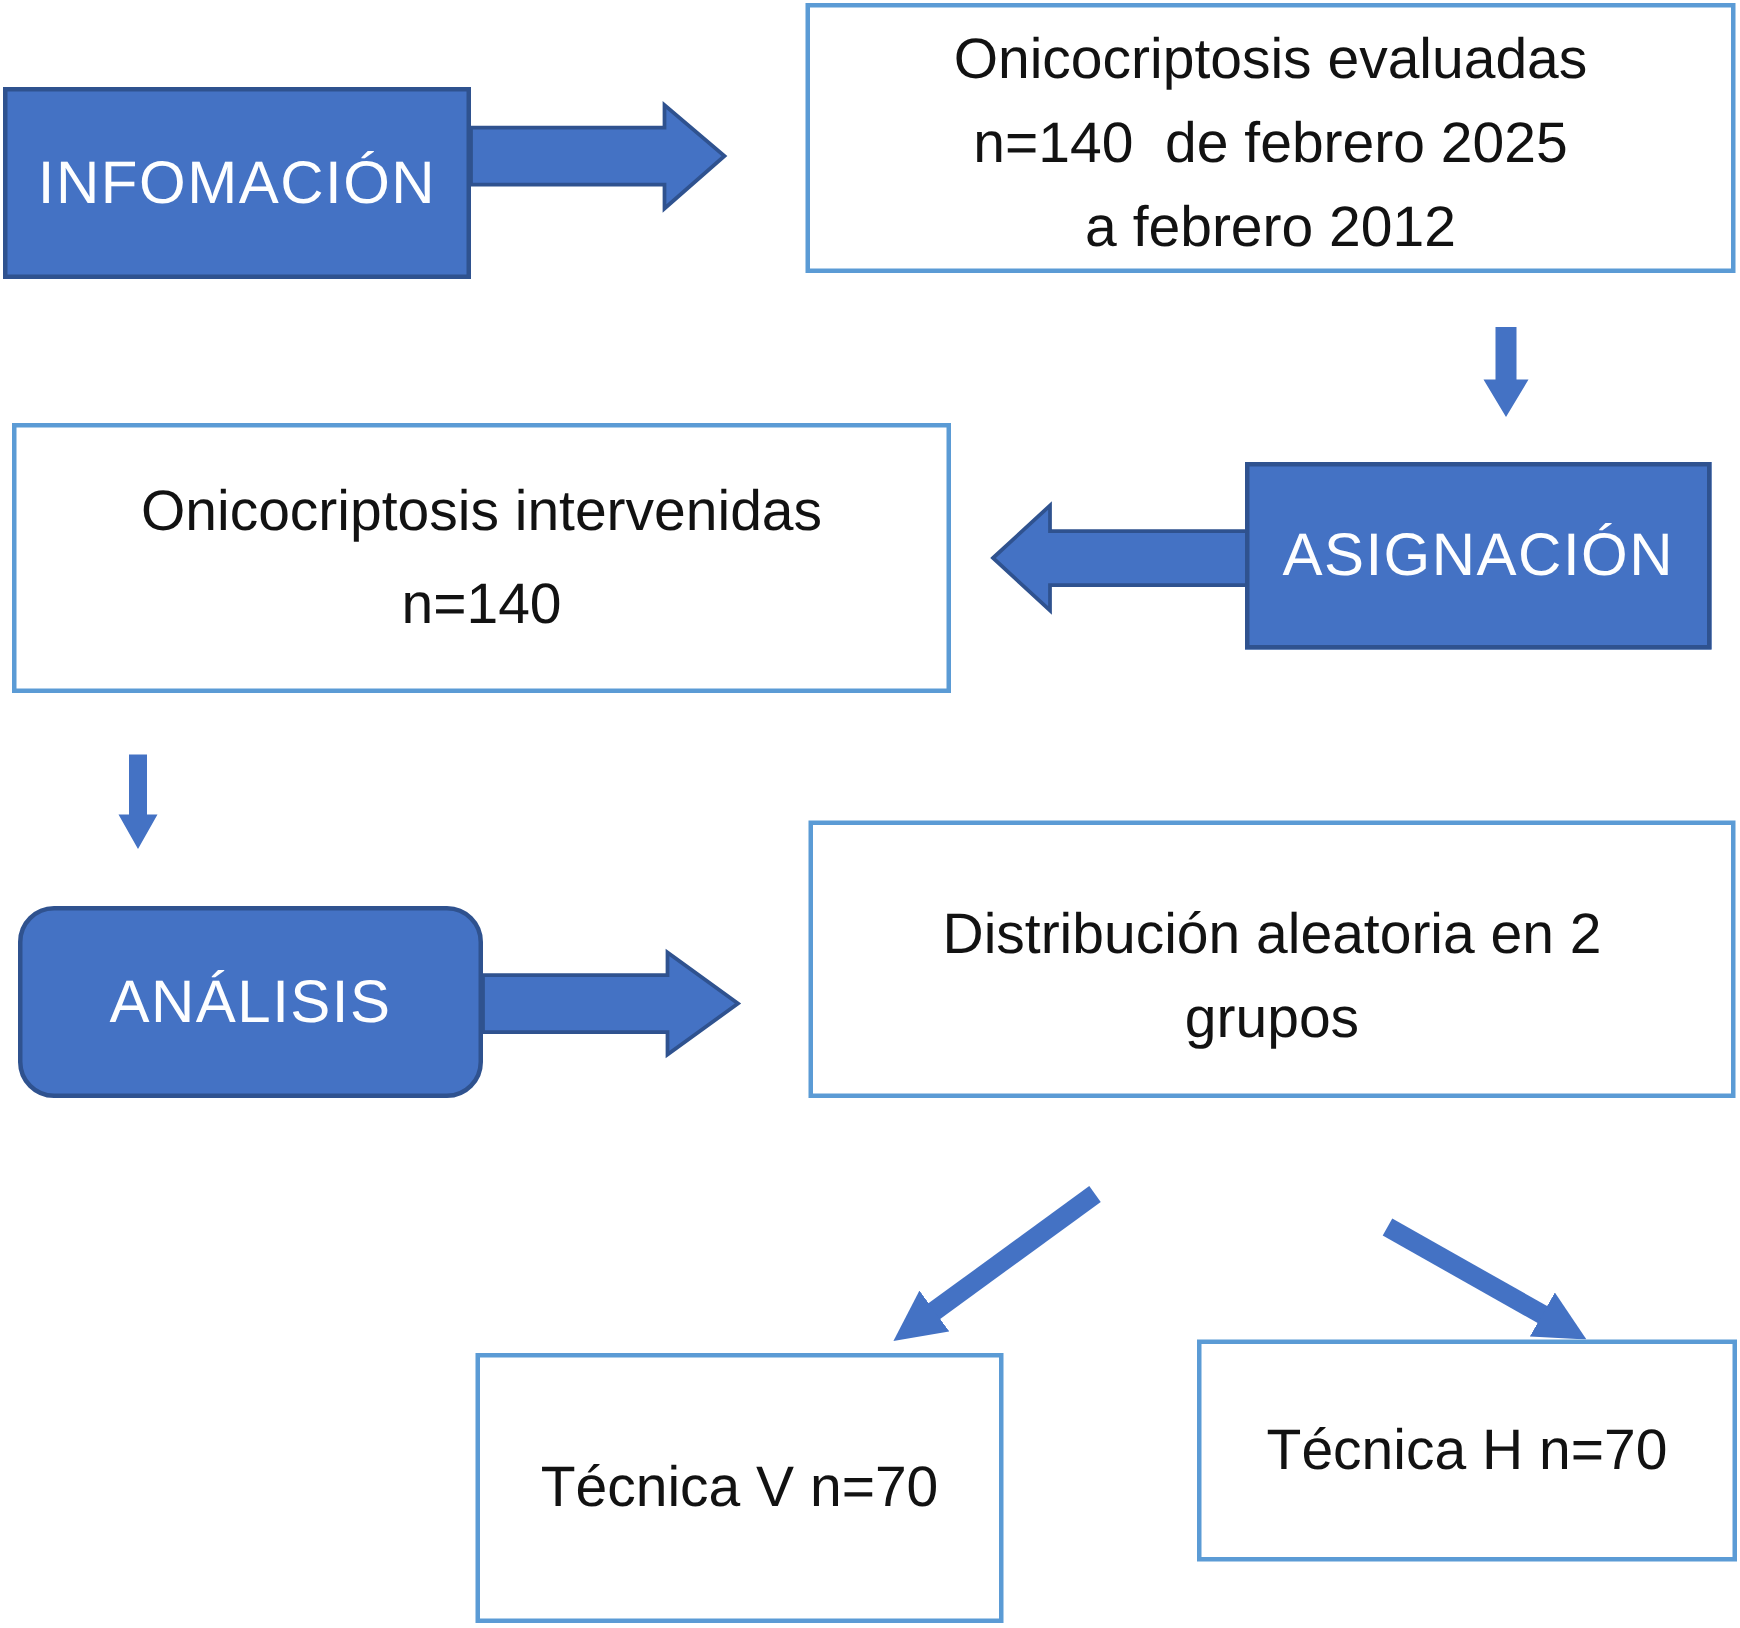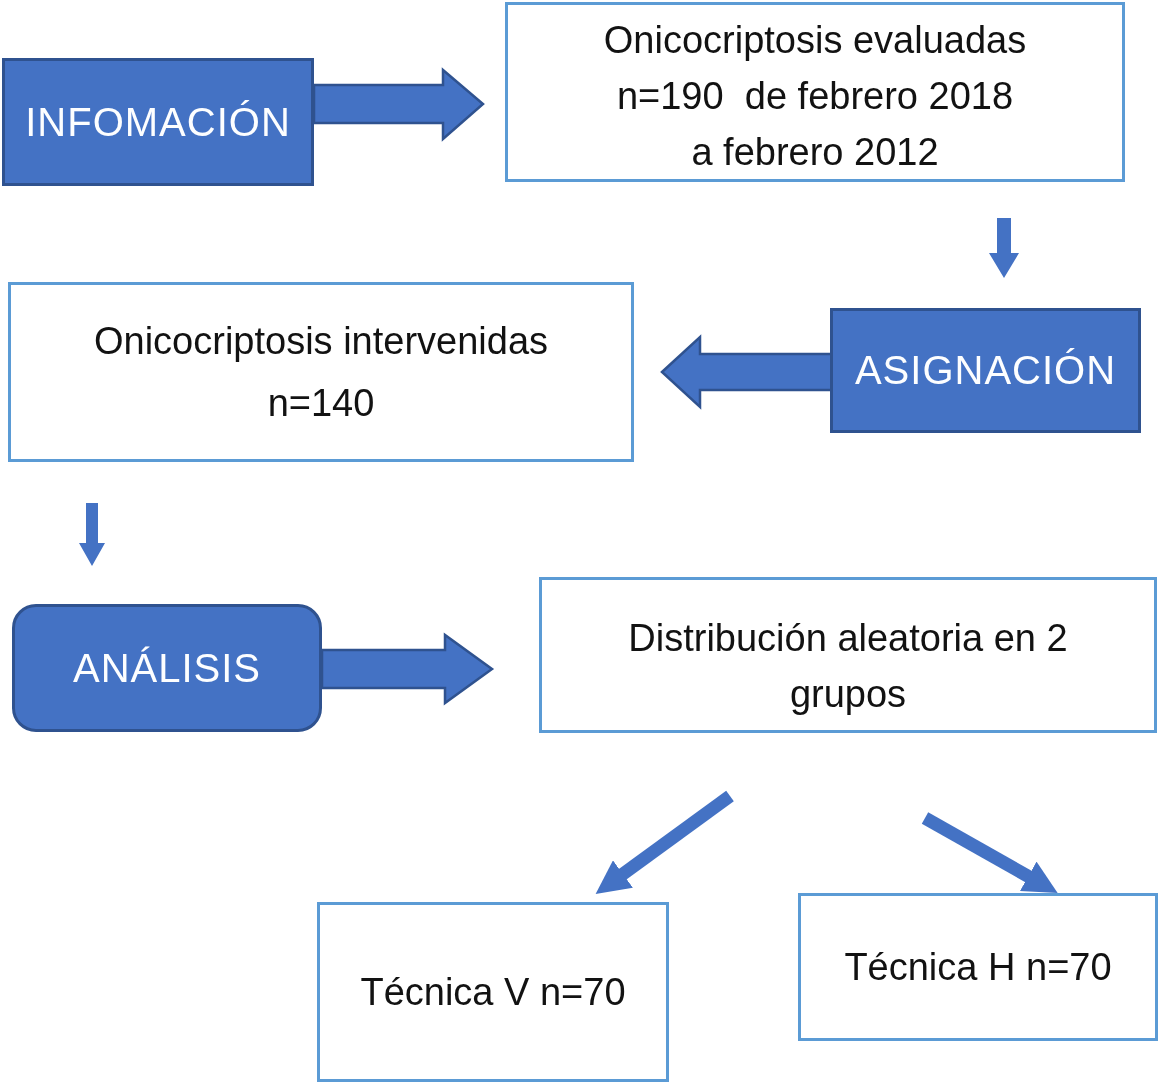--- a/index.html
+++ b/index.html
@@ -15,25 +15,25 @@
     background:#4472C4;border:3px solid #2F528F;color:#FDFEFF;
     font-size:40px;letter-spacing:1px;
   }
   .white{
     background:#ffffff;border:3px solid #5B9BD5;color:#121212;
     font-size:38px;line-height:56px;
   }
   .white .ln{white-space:pre-wrap;display:block;}
   
   #n-infomacion  {left:2px;   top:38px;  width:312px; height:128px;margin-top:20px;}
-  #n-evaluadas   {left:505px; top:2px;   width:620px; height:180px; padding-top:8px;}
+  #n-evaluadas   {left:537px; top:2px;   width:620px; height:180px; padding-top:8px;}
   #n-asignacion  {left:830px; top:308px; width:311px; height:125px;}
   #n-intervenidas{left:8px;   top:282px; width:626px; height:180px; line-height:62px;}
   #n-analisis    {left:12px;  top:604px; width:310px; height:128px;border-radius:24px;}
-  #n-distribucion{left:539px; top:577px; width:618px; height:156px; padding-top:22px;}
+  #n-distribucion{left:539px; top:547px; width:618px; height:185px; padding-top:22px;}
   #n-tecnica-v   {left:317px; top:902px; width:352px; height:180px;}
   #n-tecnica-h   {left:798px; top:893px; width:360px; height:148px;}
   svg.arrows{position:absolute;left:0;top:0;width:1160px;height:1085px;pointer-events:none;}
   .block-arrow{fill:#4472C4;stroke:#2F528F;stroke-width:2.5;stroke-linejoin:miter;}
   .thin-arrow{fill:#4472C4;stroke:none;}
   .diag{stroke:#4472C4;stroke-width:13;fill:none;}
 </style>
 </head>
 <body>
 
@@ -60,21 +60,21 @@
 
     <line class="diag" x1="925" y1="818" x2="1040" y2="883" marker-end="url(#ah)"></line>
   </svg>
 
   <div class="node blue" id="n-infomacion">
     <span>INFOMACIÓN</span>
   </div>
 
   <div class="node white" id="n-evaluadas">
     <span class="ln">Onicocriptosis evaluadas</span>
-    <span class="ln">n=190  de febrero 2018</span>
+    <span class="ln">n=140  de febrero 2025</span>
     <span class="ln">a febrero 2012</span>
   </div>
 
   <div class="node blue" id="n-asignacion">
     <span>ASIGNACIÓN</span>
   </div>
 
   <div class="node white" id="n-intervenidas">
     <span class="ln">Onicocriptosis intervenidas</span>
     <span class="ln">n=140</span>

